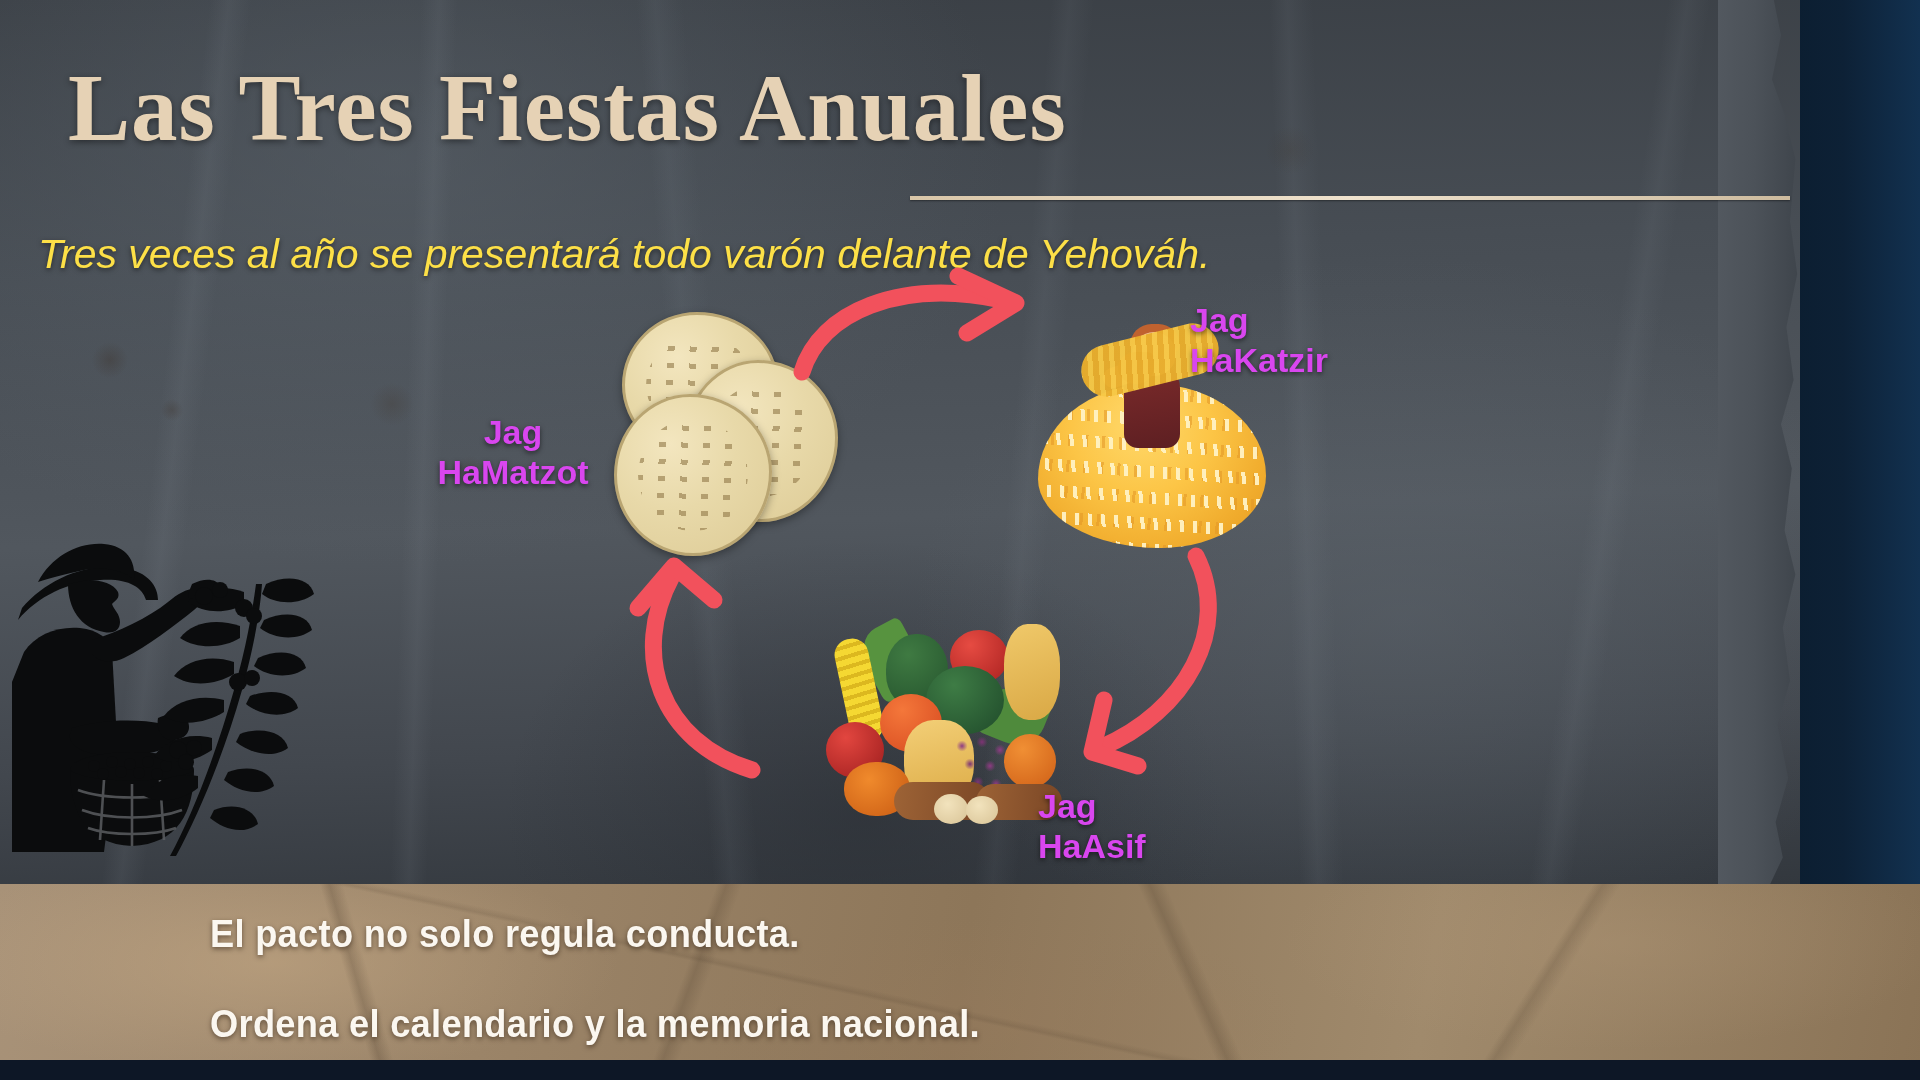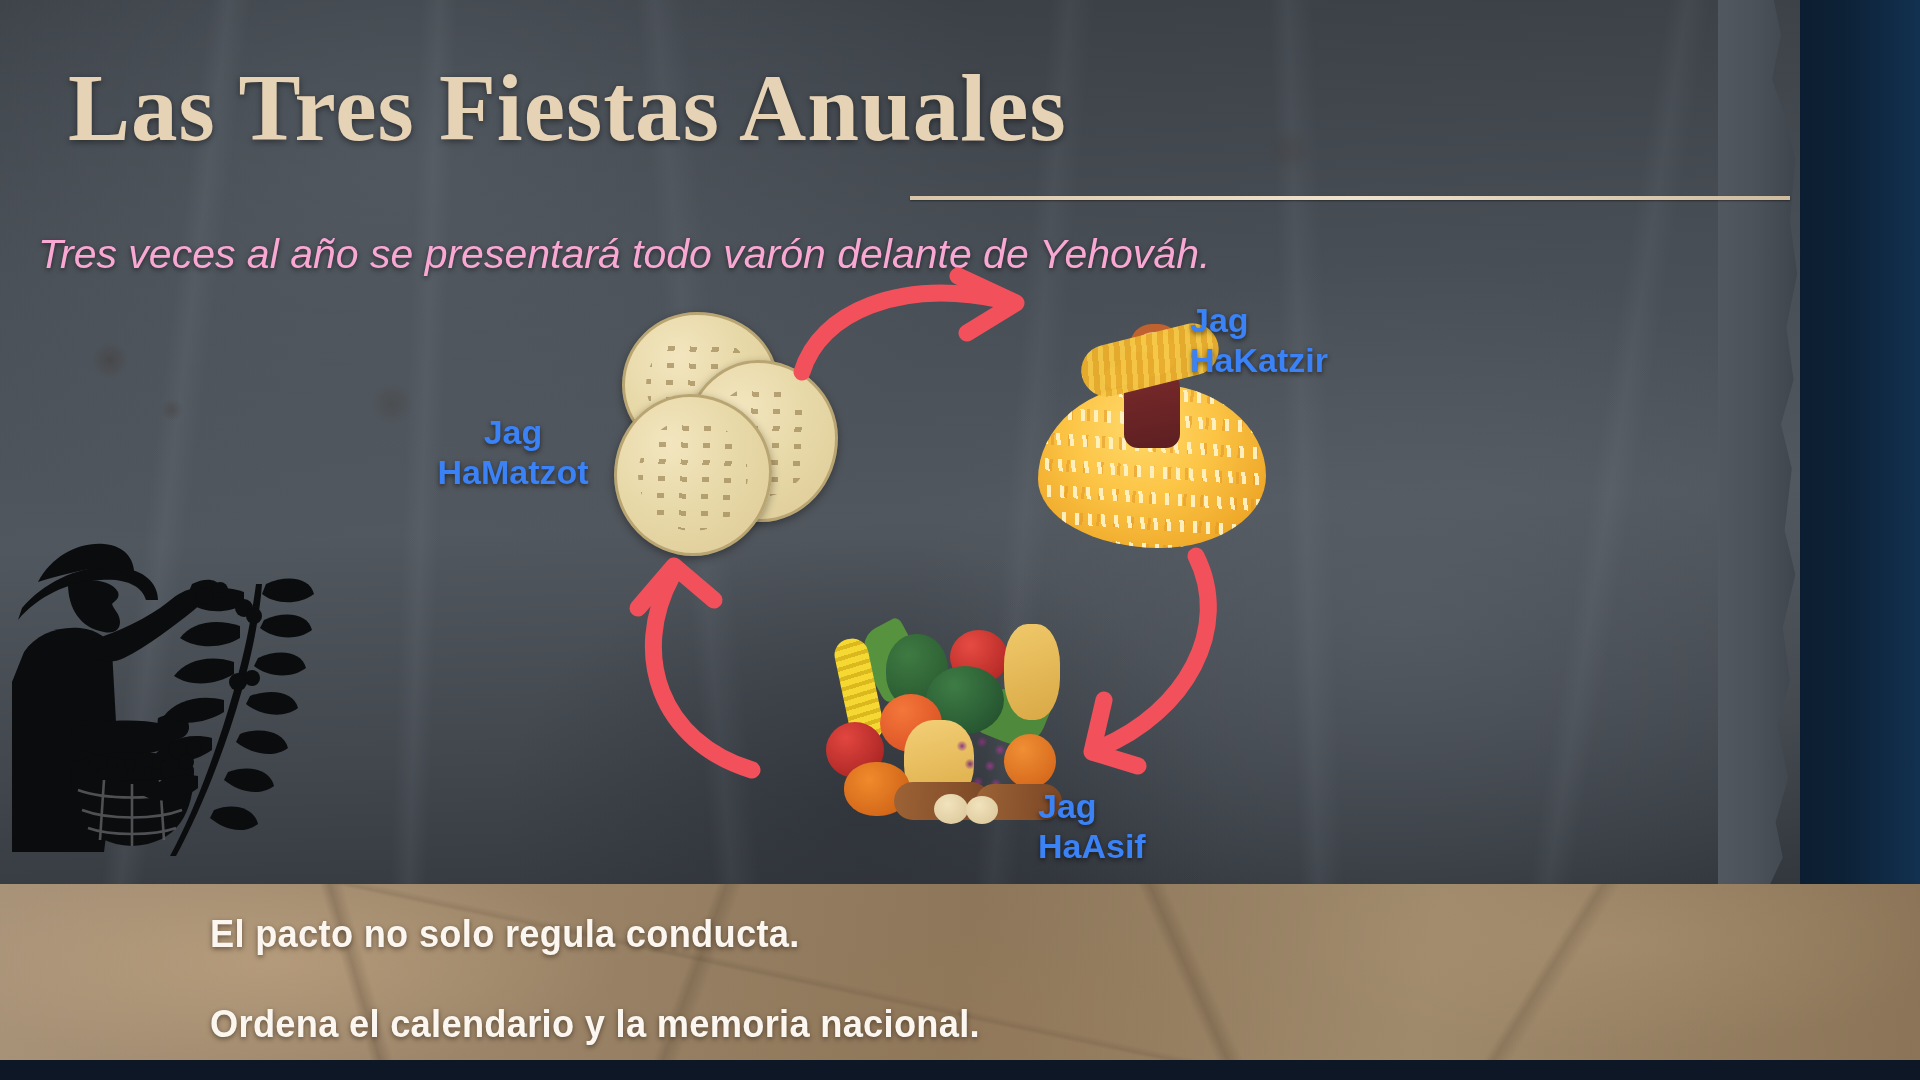--- a/index.html
+++ b/index.html
@@ -102,33 +102,33 @@
 
   
   .subtitle {
     position: absolute;
     left: 38px; top: 228px;
     width: 1540px;
     font-family: "Liberation Sans", sans-serif;
     font-style: italic;
     font-size: 41px;
     line-height: 1.30;
-    color: #f9a8d4;
+    color: #fde047;
     text-shadow: 0 2px 5px rgba(0,0,0,0.5);
   }
   .subtitle .ref { display: block; }
 
   
   .cyclabel {
     position: absolute;
     font-family: "Liberation Sans", sans-serif;
     font-weight: 700;
     font-size: 34px;
     line-height: 1.18;
-    color: #3b82f6;
+    color: #d946ef;
     text-align: center;
     text-shadow: 0 2px 5px rgba(0,0,0,0.55);
     white-space: pre-line;
   }
   #label-matzot { left: 418px; top: 412px; width: 190px; }
   #label-katzir { left: 1190px; top: 300px; width: 200px; text-align: left; }
   #label-asif   { left: 1038px; top: 786px; width: 190px; text-align: left; }
 
   
   .arrow-layer {

